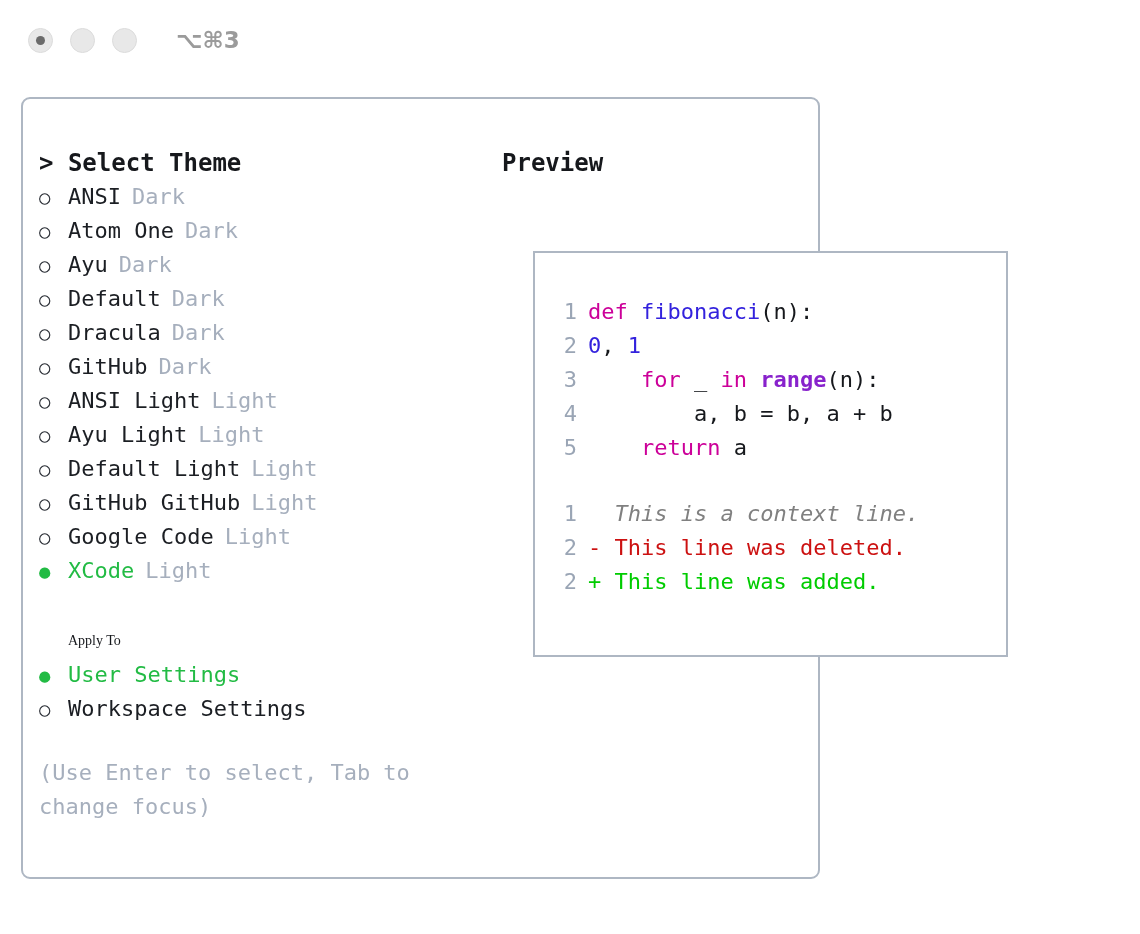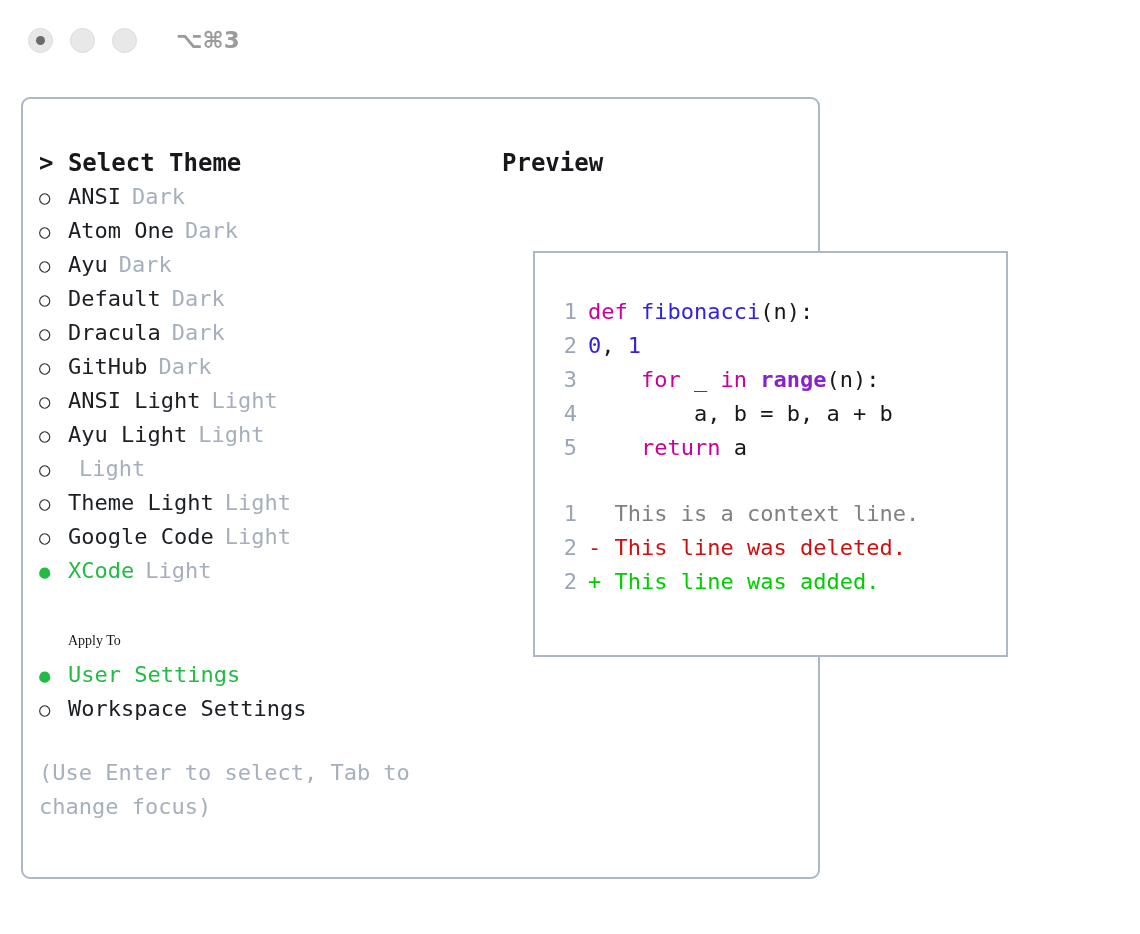--- a/index.html
+++ b/index.html
@@ -183,21 +183,21 @@
     text-align: right;
     margin-right: 11px;
   }
   .blank-line { height: 32px; }
 
   .tok-kw   { color: #cc0099; }
   .tok-fn   { color: #3322dd; }
   .tok-call { color: #8822cc; font-weight: bold; }
   .tok-num  { color: #3322dd; }
   .tok-pl   { color: #16181c; }
-  .tok-ctx  { color: #808080; }
+  .tok-ctx  { color: #808080; font-style: italic; }
   .tok-del  { color: #cc1111; }
   .tok-add  { color: #00cc00; }
 </style>
 </head>
 <body>
 
 <div class="screen">
 
   <div class="titlebar">
     <div class="dots">
@@ -216,22 +216,22 @@
       <div class="list-header">&gt; Select Theme</div>
       <div id="theme-items">
           <div class="row"><span class="marker">○</span><span class="row-label">ANSI</span><span class="row-tag">Dark</span></div>
           <div class="row"><span class="marker">○</span><span class="row-label">Atom One</span><span class="row-tag">Dark</span></div>
           <div class="row"><span class="marker">○</span><span class="row-label">Ayu</span><span class="row-tag">Dark</span></div>
           <div class="row"><span class="marker">○</span><span class="row-label">Default</span><span class="row-tag">Dark</span></div>
           <div class="row"><span class="marker">○</span><span class="row-label">Dracula</span><span class="row-tag">Dark</span></div>
           <div class="row"><span class="marker">○</span><span class="row-label">GitHub</span><span class="row-tag">Dark</span></div>
           <div class="row"><span class="marker">○</span><span class="row-label">ANSI Light</span><span class="row-tag">Light</span></div>
           <div class="row"><span class="marker">○</span><span class="row-label">Ayu Light</span><span class="row-tag">Light</span></div>
-          <div class="row"><span class="marker">○</span><span class="row-tag">Light</span></div>
-          <div class="row"><span class="marker">○</span><span class="row-label">Theme Light</span><span class="row-tag">Light</span></div>
+          <div class="row"><span class="marker">○</span><span class="row-label">Default Light</span><span class="row-tag">Light</span></div>
+          <div class="row"><span class="marker">○</span><span class="row-label">GitHub GitHub</span><span class="row-tag">Light</span></div>
           <div class="row"><span class="marker">○</span><span class="row-label">Google Code</span><span class="row-tag">Light</span></div>
           <div class="row selected"><span class="marker sel">●</span><span class="row-label">XCode</span><span class="row-tag">Light</span></div>
         </div>
 
       <div class="spacer-lg"></div>
       <div class="section-header">Apply To</div>
       <div id="apply-items">
           <div class="row selected"><span class="marker sel">●</span><span class="row-label">User Settings</span></div>
           <div class="row"><span class="marker">○</span><span class="row-label">Workspace Settings</span></div>
         </div>

